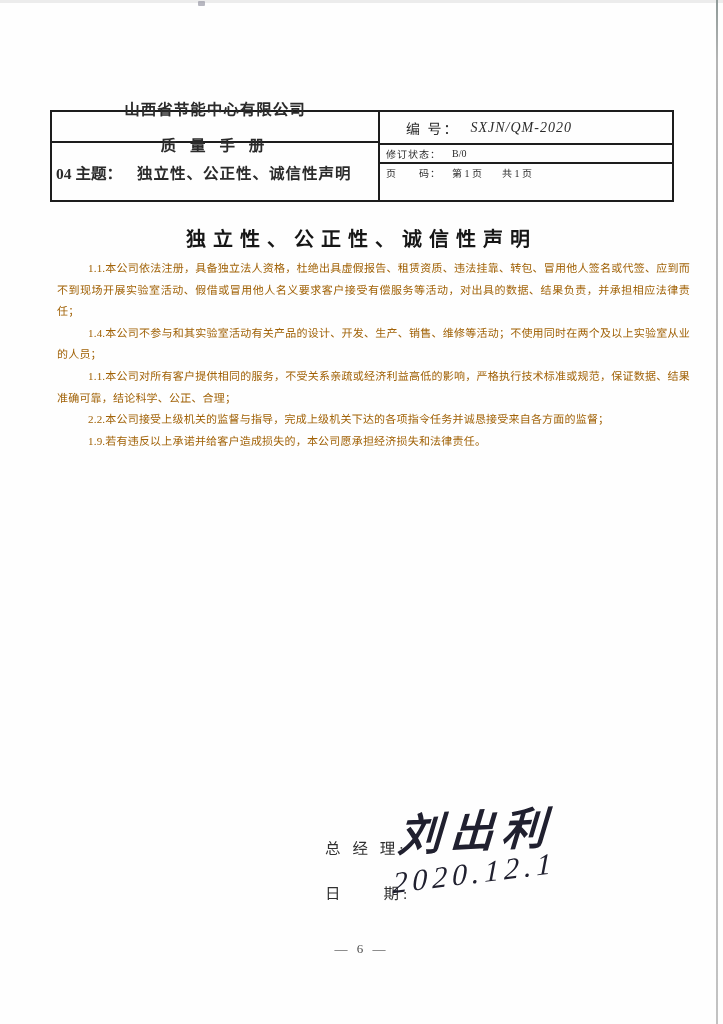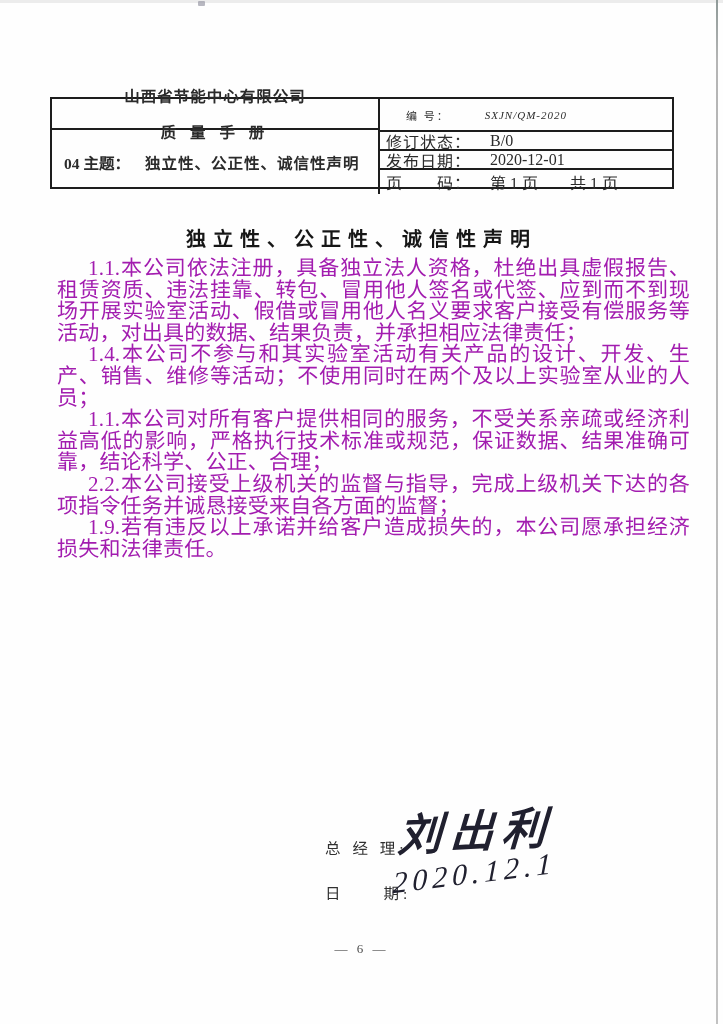--- a/index.html
+++ b/index.html
@@ -9,50 +9,50 @@
     font-family:"Liberation Serif","DejaVu Serif",serif;
     color:#2b2b2b;
   }
   
   .scan-top-band{position:absolute;left:0;top:0;width:723px;height:3px;background:#ececec;}
   .scan-right-line{position:absolute;top:0;left:716px;width:2px;height:1024px;background:linear-gradient(#8f9a98,#b5b5b5 6%,#c2c2c2);}
   .scan-speck{position:absolute;left:198px;top:1px;width:7px;height:5px;background:#9a9aa6;opacity:.7;border-radius:1px;}
 
   
   .header-table{
-    position:absolute;left:50px;top:97px;width:620px;height:88px;
+    position:absolute;left:50px;top:110px;width:620px;height:88px;
     display:grid;grid-template-columns:328px 1fr;
     border:2px solid #1d1d1d;
   }
   .ht-left{display:grid;grid-template-rows:31px 1fr;border-right:2px solid #1d1d1d;}
   .ht-company{border-bottom:2px solid #1d1d1d;display:flex;flex-direction:column;justify-content:center;align-items:center;line-height:16px;padding-top:2px;}
   .ht-company .l1{font-weight:700;font-size:15.5px;letter-spacing:1px;}
   .ht-company .l2{font-weight:700;font-size:15.5px;letter-spacing:5px;margin-top:20px;}
-  .ht-subject{display:flex;align-items:center;padding-left:12px;font-weight:700;font-size:15.5px;}
+  .ht-subject{display:flex;align-items:center;padding-left:4px;font-weight:700;font-size:15.5px;}
   .ht-subject .subj-val{margin-left:15px;letter-spacing:1px;}
   .ht-right{display:grid;grid-template-rows:31px 19px 19px 1fr;}
-  .ht-row{display:flex;align-items:center;font-size:16px;}
+  .ht-row{display:flex;align-items:center;font-size:10px;}
   .ht-row + .ht-row{border-top:2px solid #1d1d1d;}
   .ht-row .lbl{padding-left:6px;letter-spacing:1px;}
-  .ht-row .val{margin-left:19px;}
-  .ht-docnum{font-size:11px;gap:16px;}
+  .ht-row .val{margin-left:11px;}
+  .ht-docnum{font-size:14px;}
   .ht-docnum .lbl{padding-left:26px;letter-spacing:2px;}
   .ht-docnum .val{font-style:italic;letter-spacing:1px;}
 
   
   .doc-title{
     position:absolute;left:0;top:223px;width:723px;text-align:center;
     font-size:20px;font-weight:700;letter-spacing:7px;color:#161616;
   }
 
   
   .doc-body{position:absolute;left:57px;top:258px;width:633px;}
   .doc-body p{
-    margin:0;font-size:21px;line-height:21.6px;
-    text-align:justify;text-indent:31px;letter-spacing:0.2px;color:#a21caf;
+    margin:0;font-size:11px;line-height:21.6px;
+    text-align:justify;text-indent:31px;letter-spacing:0.2px;color:#a16207;
   }
 
   
   .sig-block{position:absolute;left:0;top:0;width:723px;height:1024px;pointer-events:none;}
   .sig-label{position:absolute;left:325px;font-size:15.5px;letter-spacing:4px;color:#303030;}
   .sig-label.mgr{top:836px;}
   .sig-label.date{top:881px;}
   .sig-name{
     position:absolute;left:398px;top:796px;
     font-size:44px;font-style:italic;font-weight:600;color:#20202f;
@@ -93,24 +93,20 @@
     <div class="ht-right">
       <div class="ht-row ht-docnum">
         <span class="lbl">编 号：</span>
         <span class="val">SXJN/QM-2020</span>
       </div>
       <div class="ht-row">
         <span class="lbl">修订状态：</span>
         <span class="val">B/0</span>
       </div>
       <div class="ht-row">
-        <span class="lbl">发布日期：</span>
-        <span class="val">2020-12-01</span>
-      </div>
-      <div class="ht-row">
         <span class="lbl">页　　码：</span>
         <span class="val">第 1 页　　共 1 页</span>
       </div>
     </div>
   </div>
 
   <div class="doc-title">独立性、公正性、诚信性声明</div>
 
   <div class="doc-body">
     <p>1.1.本公司依法注册，具备独立法人资格，杜绝出具虚假报告、租赁资质、违法挂靠、转包、冒用他人签名或代签、应到而不到现场开展实验室活动、假借或冒用他人名义要求客户接受有偿服务等活动，对出具的数据、结果负责，并承担相应法律责任；</p>

